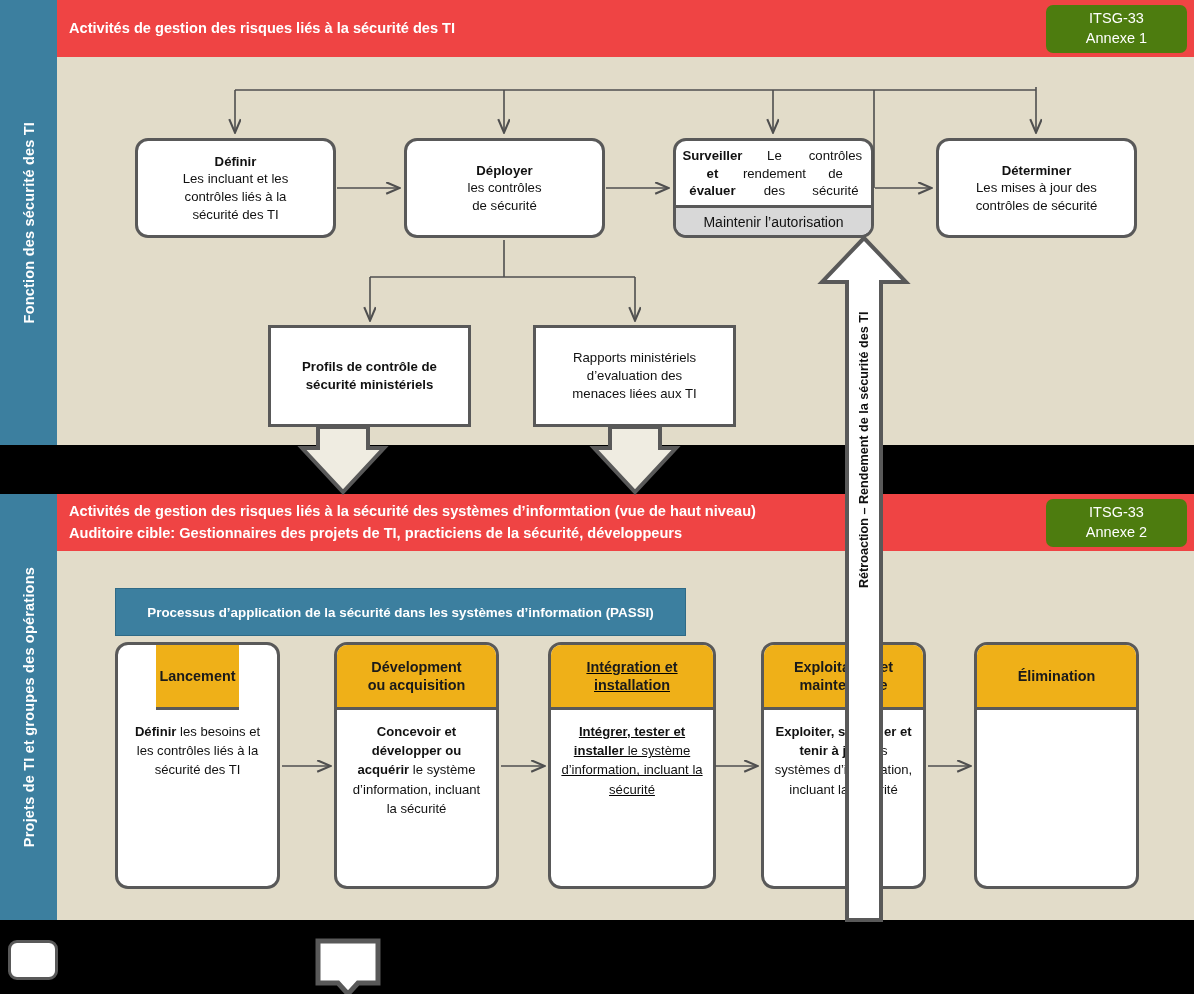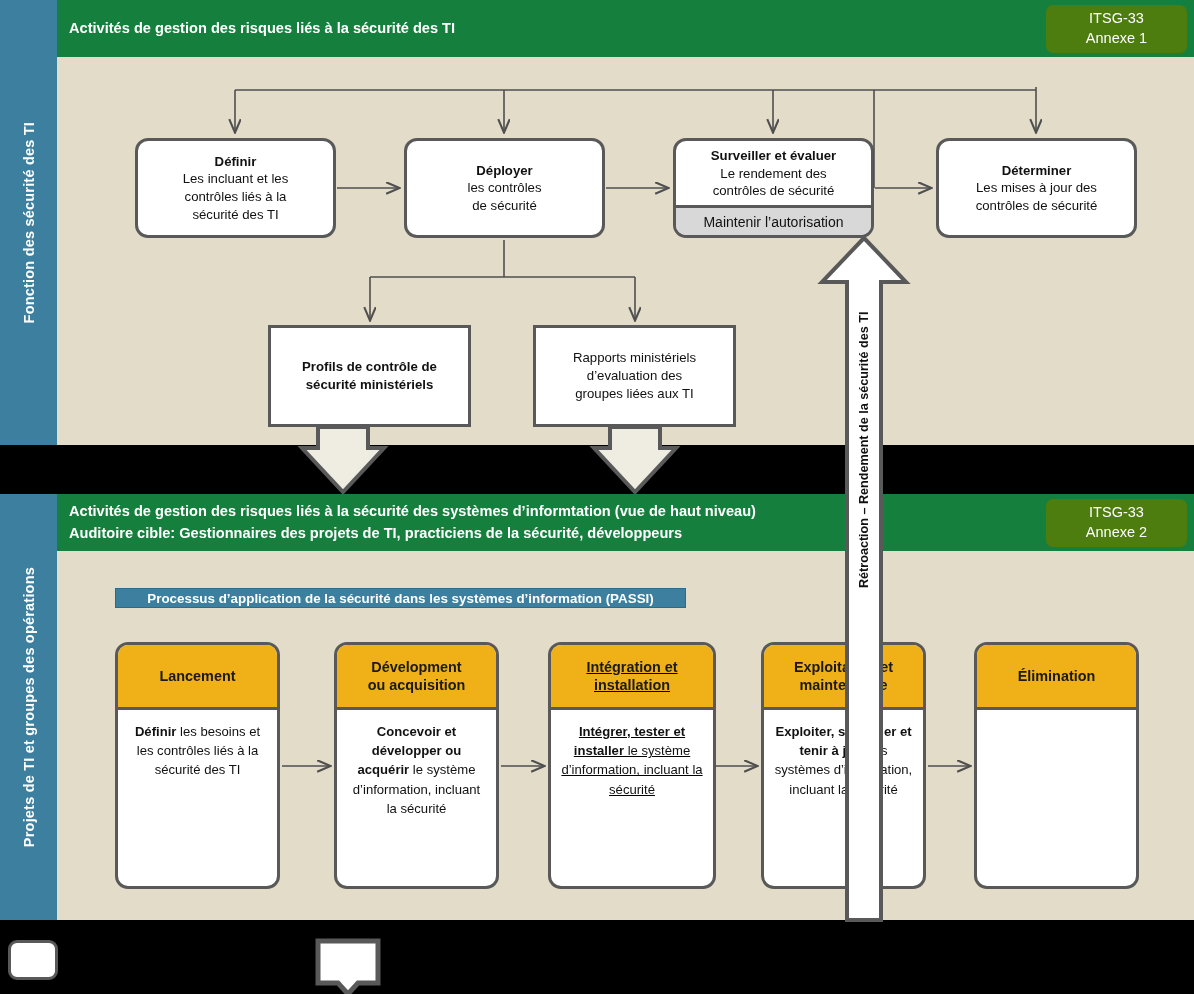--- a/index.html
+++ b/index.html
@@ -17,21 +17,21 @@
     background:#3c7f9f;color:#fff;font-weight:bold;font-size:14.5px;
     display:flex;align-items:center;justify-content:center;
   }
   .rail span{
     writing-mode:vertical-rl;transform:rotate(180deg);
     white-space:nowrap;letter-spacing:.2px;
   }
 
   
   .banner{
-    background:#15803d;color:#fff;
+    background:#ef4444;color:#fff;
     display:flex;align-items:center;
     padding-left:12px;
   }
   .banner .btxt{font-weight:bold;font-size:14.6px;line-height:1.48;}
 
   .annexe{
     background:#4d7c0f;color:#fff;border-radius:7px;
     display:flex;flex-direction:column;align-items:center;justify-content:center;
     font-size:14.5px;line-height:1.35;
   }
@@ -49,21 +49,21 @@
     padding:4px 8px;
   }
   .pbox .ttl{font-weight:bold;}
   .pbox .sub{font-weight:normal;}
 
   .pbox-stack{
     background:#fff;border:3px solid #595959;border-radius:13px;
     overflow:hidden;display:flex;flex-direction:column;
   }
   .pbox-stack .upper{
-    flex:1;display:flex;flex-direction:column;align-items:center;justify-content:center;
+    flex:1;display:flex;flex-direction:row;align-items:center;justify-content:center;
     text-align:center;font-size:13.2px;line-height:1.33;color:#111;padding:3px 6px 2px;
   }
   .pbox-stack .upper .ttl{font-weight:bold;}
   .pbox-stack .lower{
     background:#d8d8d8;border-top:3px solid #595959;
     display:flex;align-items:center;justify-content:center;
     font-size:14px;color:#111;height:27px;
   }
 
   
@@ -165,21 +165,21 @@
     <div>
       <div>Profils de contrôle de</div>
       <div>sécurité ministériels</div>
     </div>
   </div>
 
   <div class="abs docbox" style="left:533px;top:325px;width:203px;height:102px;">
     <div>
       <div>Rapports ministériels</div>
       <div>d’evaluation des</div>
-      <div>groupes liées aux TI</div>
+      <div>menaces liées aux TI</div>
     </div>
   </div>
 
   <div class="abs blackband" style="left:0;top:445px;width:1194px;height:49px;"></div>
 
   <div class="abs panel-bottom" style="left:57px;top:551px;width:1137px;height:369px;"></div>
 
   <div class="abs rail" style="left:0;top:494px;width:57px;height:426px;">
     <span>Projets de TI et groupes des opérations</span>
   </div>
@@ -189,25 +189,25 @@
       <div class="btxt">Activités de gestion des risques liés à la sécurité des systèmes d’informtation (vue de haut niveau)</div>
       <div class="btxt">Auditoire cible: Gestionnaires des projets de TI, practiciens de la sécurité, développeurs</div>
     </div>
   </div>
 
   <div class="abs annexe" style="left:1046px;top:499px;width:141px;height:48px;">
     <div>ITSG-33</div>
     <div>Annexe 2</div>
   </div>
 
-  <div class="abs passi" style="left:115px;top:588px;width:571px;height:20px;">
+  <div class="abs passi" style="left:115px;top:588px;width:571px;height:48px;">
     <span>Processus d’application de la sécurité dans les systèmes d’information (PASSI)</span>
   </div>
 
-  <div class="abs lcbox" style="left:115px;top:642px;width:165px;height:247px;">
+  <div class="abs lcbox" style="left:115px;top:642px;width:165px;height:247px;align-items:center;">
     <div class="head">
       <div>
         <div>Lancement</div>
       </div>
     </div>
     <div class="body">
       <b>Définir</b><span> les besoins et les contrôles liés à la sécurité des TI</span>
     </div>
   </div>
 

